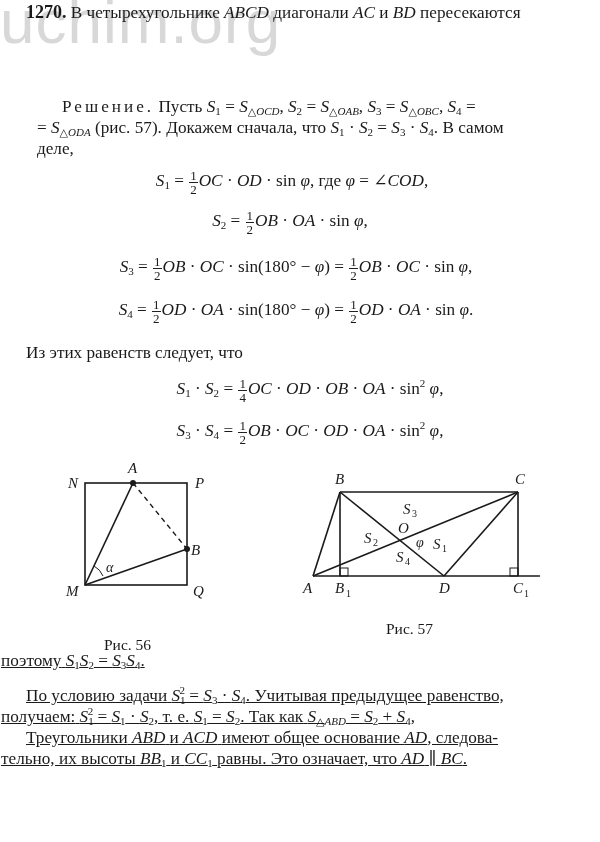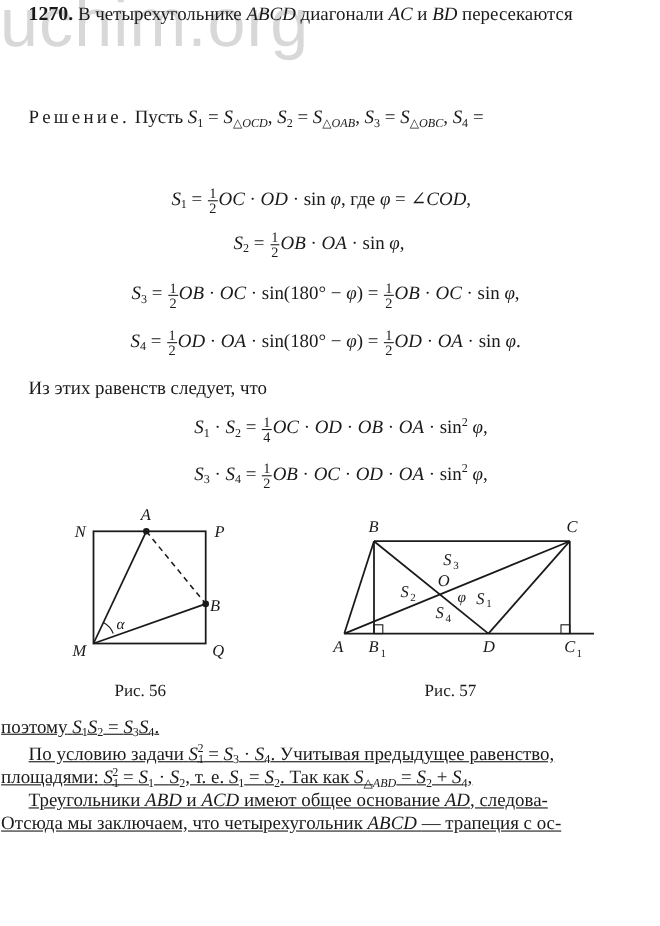--- a/index.html
+++ b/index.html
@@ -50,26 +50,28 @@
 
 <div class="page">
 
   <div class="p" style="top:2px;">
     <span class="line indent">
       <span class="num">1270.</span>
       <span>В четырехугольнике </span><i>ABCD</i><span> диагонали </span><i>AC</i><span> и </span><i>BD</i><span> пересекаются</span>
     </span>
   </div>
 
-  <div class="p" style="top:96px;">
+  <div class="p" style="top:96px;margin-left:36px;">
     <span class="line indent">
       <span class="spaced">Решение.</span>
       <span>Пусть</span>
       <i>S</i><sub>1</sub> = <i>S</i><sub>△<i>OCD</i></sub>, <i>S</i><sub>2</sub> = <i>S</i><sub>△<i>OAB</i></sub>, <i>S</i><sub>3</sub> = <i>S</i><sub>△<i>OBC</i></sub>, <i>S</i><sub>4</sub> =
     </span>
+    <span class="line">= <i>S</i><sub>△<i>ODA</i></sub> <span>(рис. 57). Докажем сначала, что</span> <i>S</i><sub>1</sub> · <i>S</i><sub>2</sub> = <i>S</i><sub>3</sub> · <i>S</i><sub>4</sub><span>. В самом</span></span>
+    <span class="line"><span>деле,</span></span>
   </div>
 
   <div class="eq" style="top:166px; left:-8px;">
     <i>S</i><sub>1</sub> = <span class="frac"><span class="top">1</span><span>2</span></span><i>OC</i> · <i>OD</i> · sin <i>φ</i><span>, где</span> <i>φ</i> = ∠<i>COD</i>,
   </div>
   <div class="eq" style="top:206px; left:-10px;">
     <i>S</i><sub>2</sub> = <span class="frac"><span class="top">1</span><span>2</span></span><i>OB</i> · <i>OA</i> · sin <i>φ</i>,
   </div>
   <div class="eq" style="top:252px; left:-4px;">
     <i>S</i><sub>3</sub> = <span class="frac"><span class="top">1</span><span>2</span></span><i>OB</i> · <i>OC</i> · sin(180° − <i>φ</i>) = <span class="frac"><span class="top">1</span><span>2</span></span><i>OB</i> · <i>OC</i> · sin <i>φ</i>,
@@ -98,21 +100,21 @@
     <circle cx="127" cy="89" r="3" fill="#1a1a1a"></circle>
     <path d="M 43 116 A 20 20 0 0 0 34 106" fill="none" stroke="#1a1a1a" stroke-width="1"></path>
     <text x="8" y="28">N</text>
     <text x="135" y="28">P</text>
     <text x="68" y="13">A</text>
     <text x="131" y="95">B</text>
     <text x="6" y="136">M</text>
     <text x="133" y="136">Q</text>
     <text x="46" y="112" style="font-size:14px;">α</text>
   </svg>
-  <div class="caption" style="left:104px; top:620px;">Рис. 56</div>
+  <div class="caption" style="left:104px; top:636px;">Рис. 56</div>
 
   <svg class="fig" style="left:295px; top:460px;" width="260" height="150" viewBox="0 0 260 150">
     <line x1="18" y1="116" x2="245" y2="116" stroke="#1a1a1a" stroke-width="1.6"></line>
     <line x1="45" y1="32" x2="223" y2="32" stroke="#1a1a1a" stroke-width="1.6"></line>
     <line x1="18" y1="116" x2="45" y2="32" stroke="#1a1a1a" stroke-width="1.6"></line>
     <line x1="45" y1="32" x2="45" y2="116" stroke="#1a1a1a" stroke-width="1.6"></line>
     <line x1="223" y1="32" x2="223" y2="116" stroke="#1a1a1a" stroke-width="1.6"></line>
     <line x1="45" y1="32" x2="149" y2="116" stroke="#1a1a1a" stroke-width="1.6"></line>
     <line x1="18" y1="116" x2="223" y2="32" stroke="#1a1a1a" stroke-width="1.6"></line>
     <line x1="149" y1="116" x2="223" y2="32" stroke="#1a1a1a" stroke-width="1.6"></line>
@@ -134,19 +136,19 @@
     <text x="121" y="87" style="font-size:14px;">φ</text>
     <text x="138" y="89">S</text>
     <text x="147" y="92" style="font-size:10px;font-style:normal;">1</text>
     <text x="101" y="102">S</text>
     <text x="110" y="105" style="font-size:10px;font-style:normal;">4</text>
   </svg>
   <div class="caption" style="left:386px; top:620px;">Рис. 57</div>
 
   <div class="p" style="top:650px;text-decoration:underline;">
     <span class="line"><span>поэтому</span> <i>S</i><sub>1</sub><i>S</i><sub>2</sub> = <i>S</i><sub>3</sub><i>S</i><sub>4</sub>.</span>
-    <span class="line indent" style="margin-top:4px;"><span>По условию задачи</span> <i>S</i><sub>1</sub><sup style="margin-left:-6px;">2</sup> = <i>S</i><sub>3</sub> · <i>S</i><sub>4</sub><span>. Учитывая предыдущее равенство,</span></span>
-    <span class="line"><span>площадями:</span> <i>S</i><sub>1</sub><sup style="margin-left:-6px;">2</sup> = <i>S</i><sub>1</sub> · <i>S</i><sub>2</sub><span>, т. е.</span> <i>S</i><sub>1</sub> = <i>S</i><sub>2</sub><span>. Так как</span> <i>S</i><sub>△<i>ABD</i></sub> = <i>S</i><sub>2</sub> + <i>S</i><sub>4</sub>,</span>
+    <span class="line indent" style="margin-top:14px;"><span>По условию задачи</span> <i>S</i><sub>1</sub><sup style="margin-left:-6px;">2</sup> = <i>S</i><sub>3</sub> · <i>S</i><sub>4</sub><span>. Учитывая предыдущее равенство,</span></span>
+    <span class="line"><span>получаем:</span> <i>S</i><sub>1</sub><sup style="margin-left:-6px;">2</sup> = <i>S</i><sub>1</sub> · <i>S</i><sub>2</sub><span>, т. е.</span> <i>S</i><sub>1</sub> = <i>S</i><sub>2</sub><span>. Так как</span> <i>S</i><sub>△<i>ABD</i></sub> = <i>S</i><sub>2</sub> + <i>S</i><sub>4</sub>,</span>
     <span class="line indent"><span>Треугольники</span> <i>ABD</i> <span>и</span> <i>ACD</i> <span>имеют общее основание</span> <i>AD</i><span>, следова-</span></span>
-    <span class="line"><span>Отсюда мы заключаем, что четырехугольник</span> <i>ABCD</i> <span>— трапеция с ос-</span></span>
+    <span class="line"><span>тельно, их высоты</span> <i>BB</i><sub>1</sub> <span>и</span> <i>CC</i><sub>1</sub> <span>равны. Это означает, что</span> <i>AD</i> ∥ <i>BC</i>.</span>
   </div>
 
 </div>
 
 </body></html>

